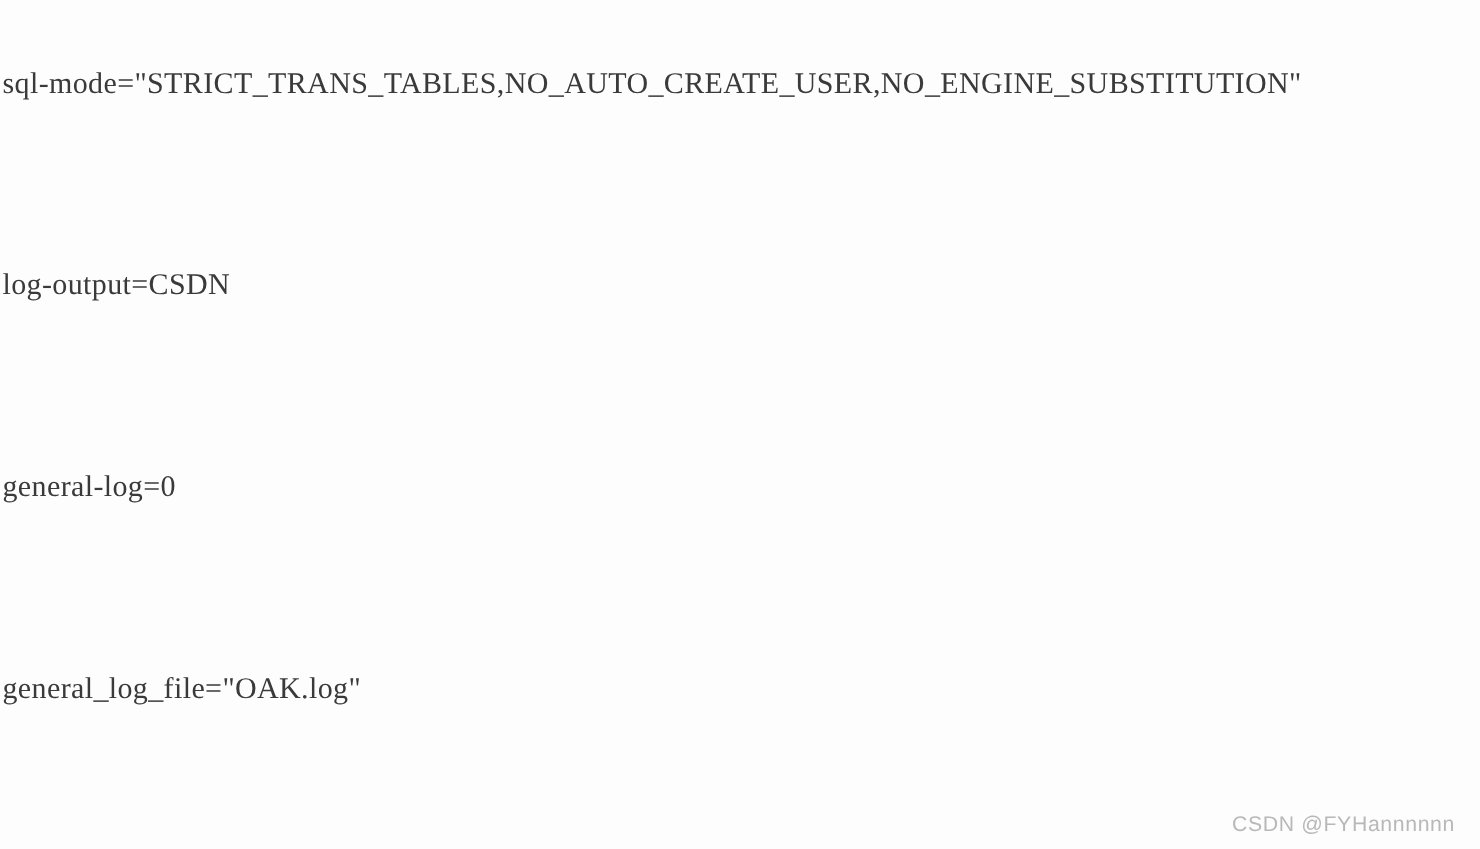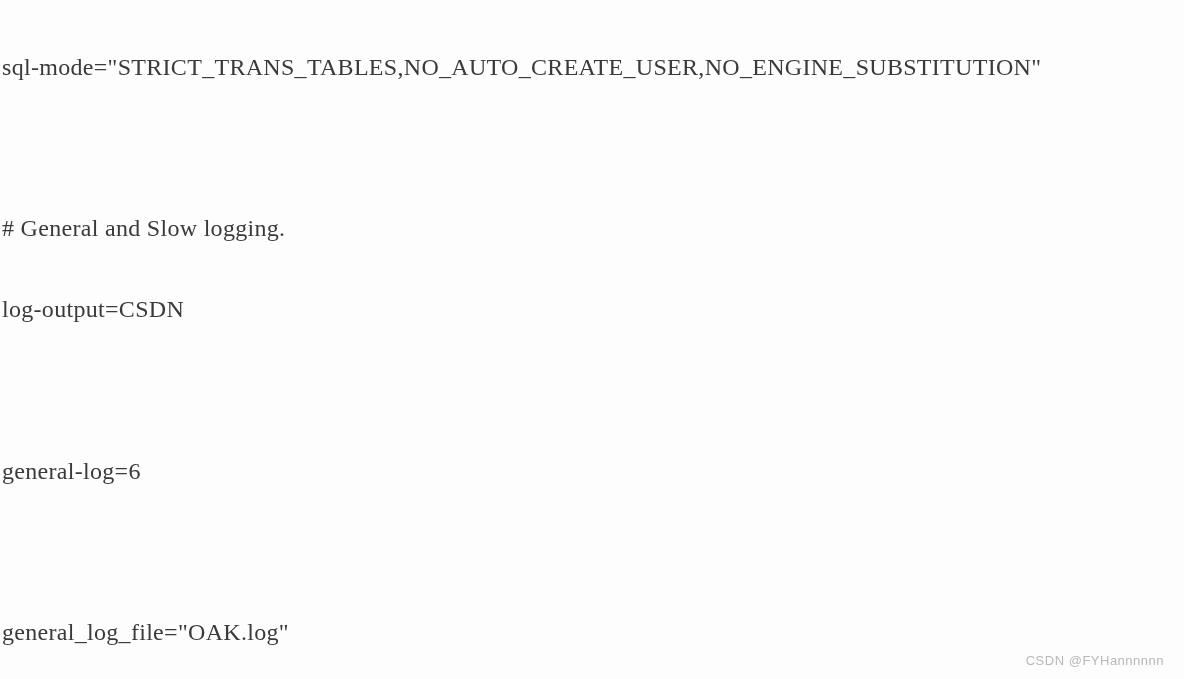--- a/index.html
+++ b/index.html
@@ -26,35 +26,34 @@
     }
     .line {
       display: block;
       min-height: 27px;
     }
     .watermark {
       position: absolute;
       right: 20px;
       bottom: 10px;
       font-family: Arial, sans-serif;
-      font-size: 13px;
+      font-size: 17px;
       color: rgba(100, 100, 100, 0.45);
       letter-spacing: 0.5px;
     }
   </style>
 </head>
 <body>
 
 <div class="editor">
   <span class="line">sql-mode="STRICT_TRANS_TABLES,NO_AUTO_CREATE_USER,NO_ENGINE_SUBSTITUTION"</span>
   <span class="line"></span>
-  <span class="line"># General and Slow logging.</span>
   <span class="line">log-output=CSDN</span>
   <span class="line"></span>
-  <span class="line">general-log=6</span>
+  <span class="line">general-log=0</span>
   <span class="line"></span>
   <span class="line">general_log_file="OAK.log"</span>
   
   
   
   
   
   
   
   

